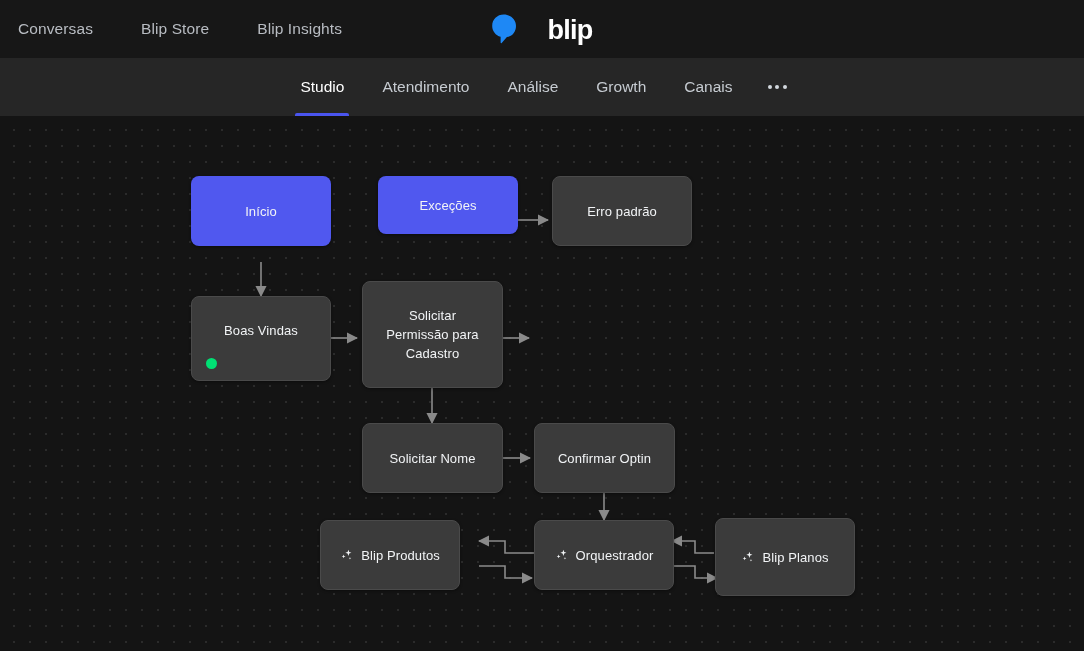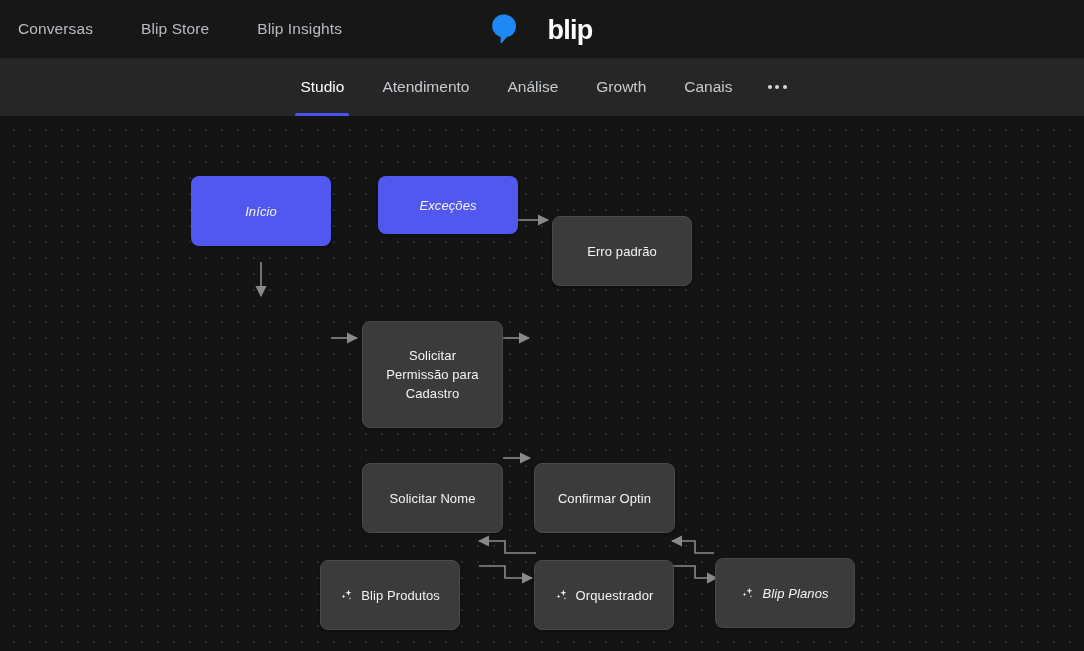--- a/index.html
+++ b/index.html
@@ -138,27 +138,25 @@
   .node-label {
     color: #f2f4f6;
     font-size: 13px;
     line-height: 19px;
     text-align: center;
     letter-spacing: .1px;
   }
   .node.start {
     background: #5058ef;
     box-shadow: 0 1px 3px rgba(0,0,0,.45);
-    font-style: italic;
   }
   .node.block {
     background: #3b3b3b;
     border: 1px solid #4a4a4a;
     box-shadow: 0 1px 3px rgba(0,0,0,.4);
-    margin-top: 40px;
   }
 
   .badges {
     position: absolute;
     left: 14px;
     bottom: 11px;
     display: flex;
     gap: 8px;
     align-items: center;
   }
@@ -254,20 +252,26 @@
   </div>
 
   <div class="node start" style="left:378px; top:60px; width:140px; height:58px;">
     <span class="node-label">Exceções</span>
   </div>
 
   <div class="node block" style="left:552px; top:60px; width:140px; height:70px;">
     <span class="node-label">Erro padrão</span>
   </div>
 
+  <div class="node block" style="left:191px; top:180px; width:140px; height:85px;">
+    <span class="node-label" style="position:relative; top:-8px;">Boas Vindas</span>
+    <span class="badges">
+      <i class="badge" style="background:#00e074"></i>
+    </span>
+  </div>
 
   <div class="node block" style="left:362px; top:165px; width:141px; height:107px;">
     <span class="node-label" style="white-space:pre-line;">Solicitar
 Permissão para
 Cadastro</span>
   </div>
 
 
   <div class="node block" style="left:362px; top:307px; width:141px; height:70px;">
     <span class="node-label">Solicitar Nome</span>
@@ -292,21 +296,21 @@
     <span class="node-row">
       <svg class="sparkle-icon" width="14" height="14" viewBox="0 0 16 16">
         <path d="M9.6 2 L10.5 4.6 L13.1 5.5 L10.5 6.4 L9.6 9 L8.7 6.4 L6.1 5.5 L8.7 4.6 Z" fill="#f2f4f6"></path>
         <path d="M4.1 7.4 L4.7 9 L6.3 9.6 L4.7 10.2 L4.1 11.8 L3.5 10.2 L1.9 9.6 L3.5 9 Z" fill="#f2f4f6"></path>
         <path d="M11.4 10.2 L11.8 11.3 L12.9 11.7 L11.8 12.1 L11.4 13.2 L11 12.1 L9.9 11.7 L11 11.3 Z" fill="#f2f4f6"></path>
       </svg>
       <span class="node-label">Orquestrador</span>
     </span>
   </div>
 
-  <div class="node block" style="left:715px; top:402px; width:140px; height:70px;font-style:italic;">
+  <div class="node block" style="left:715px; top:402px; width:140px; height:78px;">
     <span class="node-row">
       <svg class="sparkle-icon" width="14" height="14" viewBox="0 0 16 16">
         <path d="M9.6 2 L10.5 4.6 L13.1 5.5 L10.5 6.4 L9.6 9 L8.7 6.4 L6.1 5.5 L8.7 4.6 Z" fill="#f2f4f6"></path>
         <path d="M4.1 7.4 L4.7 9 L6.3 9.6 L4.7 10.2 L4.1 11.8 L3.5 10.2 L1.9 9.6 L3.5 9 Z" fill="#f2f4f6"></path>
         <path d="M11.4 10.2 L11.8 11.3 L12.9 11.7 L11.8 12.1 L11.4 13.2 L11 12.1 L9.9 11.7 L11 11.3 Z" fill="#f2f4f6"></path>
       </svg>
       <span class="node-label">Blip Planos</span>
     </span>
   </div>
 

